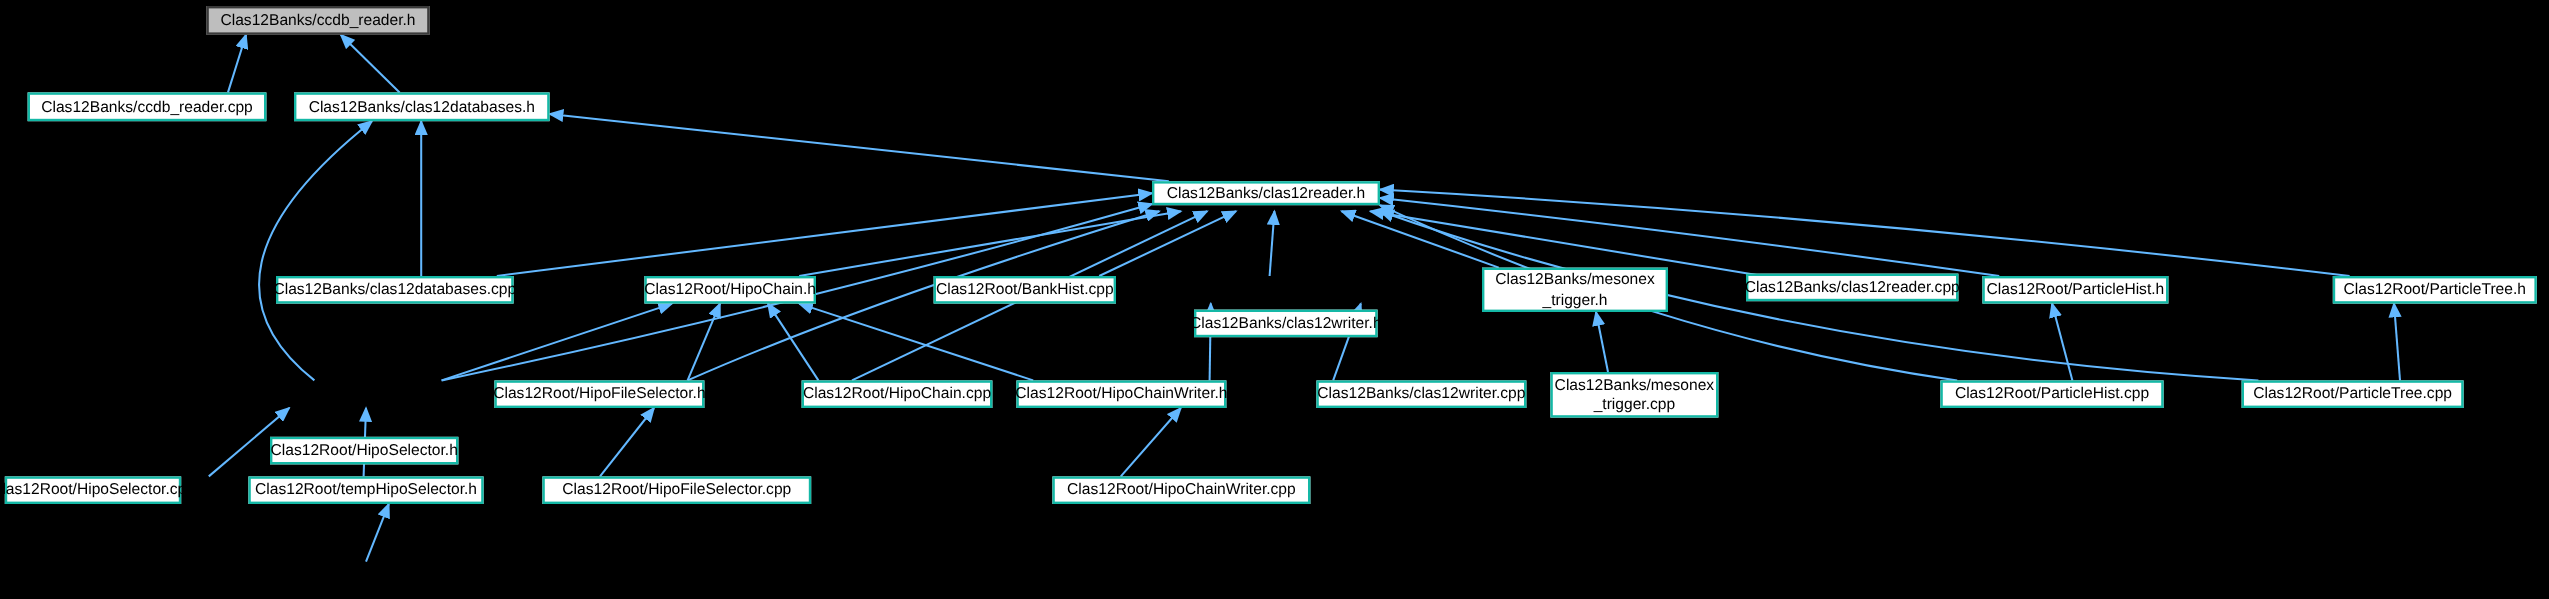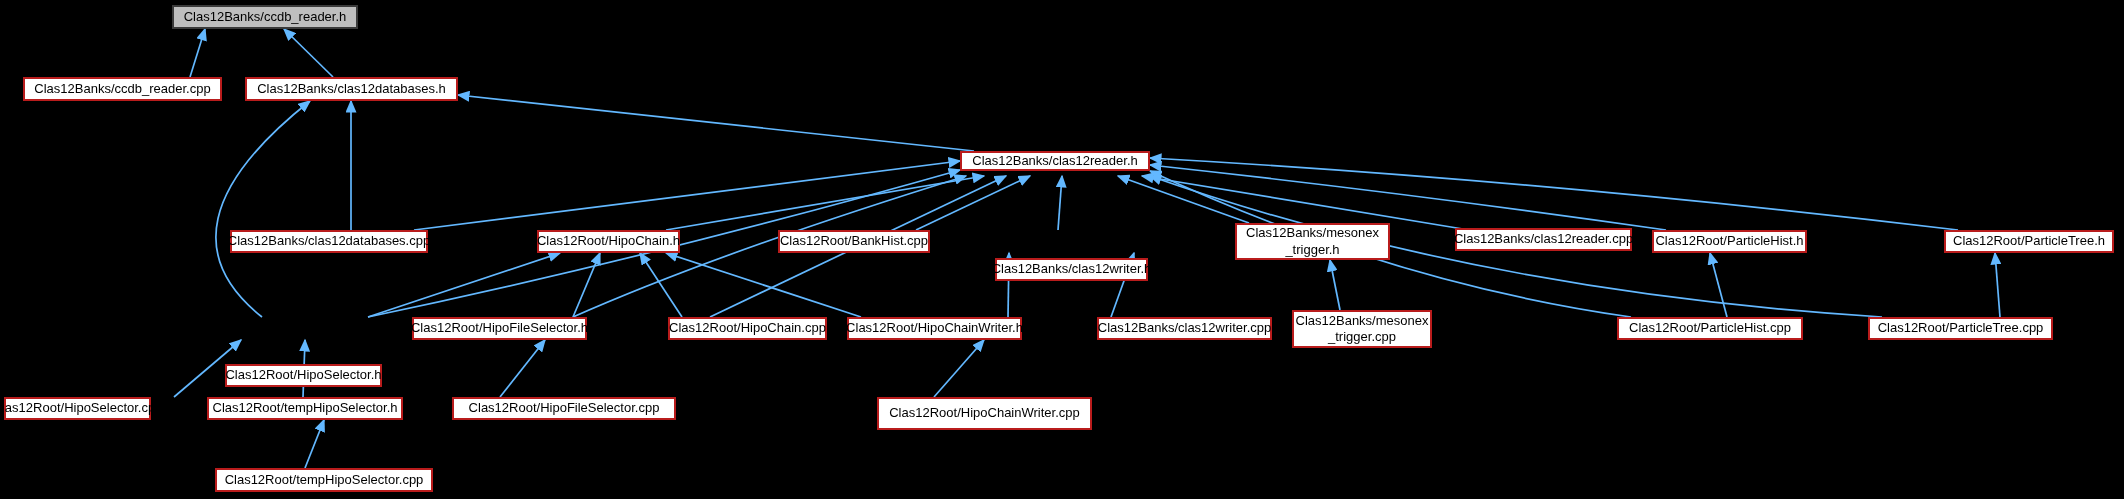--- a/index.html
+++ b/index.html
@@ -11,21 +11,21 @@
     font-family:"Liberation Sans", sans-serif;
   }
   .edges{position:absolute;left:0;top:0;width:100%;height:100%;}
   .nodes{position:absolute;left:0;top:0;width:100%;height:100%;}
   .node{
     position:absolute;
     box-sizing:border-box;
     display:flex;align-items:center;justify-content:center;
     text-align:center;
     background:#ffffff;
-    border:2px solid #b91c1c;
+    border:2px solid #14b8a6;
     color:#000;
     font-size:13px;
     line-height:1.25;
     white-space:pre-line;
     cursor:pointer;
   }
   .node.root{
     background:#bebebe;
     border:2px solid #3a3a3a;
   }
@@ -94,16 +94,15 @@
       <div class="node" style="left: 668px; top: 317px; width: 159px; height: 23px;">Clas12Root/HipoChain.cpp</div>
       <div class="node" style="left: 847px; top: 317px; width: 175px; height: 23px;">Clas12Root/HipoChainWriter.h</div>
       <div class="node" style="left: 1097px; top: 317px; width: 175px; height: 23px;">Clas12Banks/clas12writer.cpp</div>
       <div class="node" style="left: 1292px; top: 310px; width: 140px; height: 38px;">Clas12Banks/mesonex
 _trigger.cpp</div>
       <div class="node" style="left: 1617px; top: 317px; width: 186px; height: 23px;">Clas12Root/ParticleHist.cpp</div>
       <div class="node" style="left: 1868px; top: 317px; width: 185px; height: 23px;">Clas12Root/ParticleTree.cpp</div>
       <div class="node" style="left: 4px; top: 397px; width: 147px; height: 23px;">Clas12Root/HipoSelector.cpp</div>
       <div class="node" style="left: 207px; top: 397px; width: 196px; height: 23px;">Clas12Root/tempHipoSelector.h</div>
       <div class="node" style="left: 452px; top: 397px; width: 224px; height: 23px;">Clas12Root/HipoFileSelector.cpp</div>
-      <div class="node" style="left: 877px; top: 397px; width: 215px; height: 33px;">Clas12Root/HipoChainWriter.cpp</div>
-      <div class="node" style="left: 215px; top: 468px; width: 218px; height: 24px;">Clas12Root/tempHipoSelector.cpp</div>
+      <div class="node" style="left: 877px; top: 397px; width: 215px; height: 23px;">Clas12Root/HipoChainWriter.cpp</div>
     </div>
 </div>
 
 </body></html>

